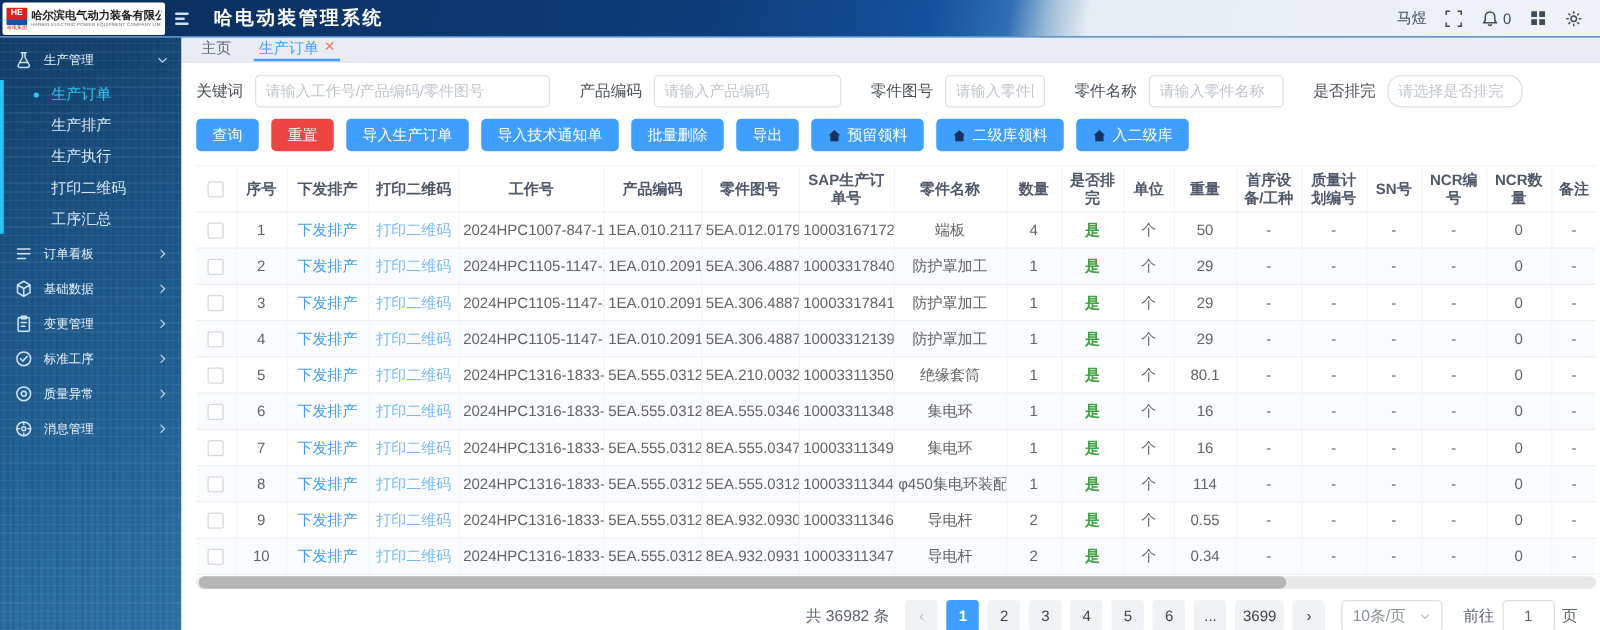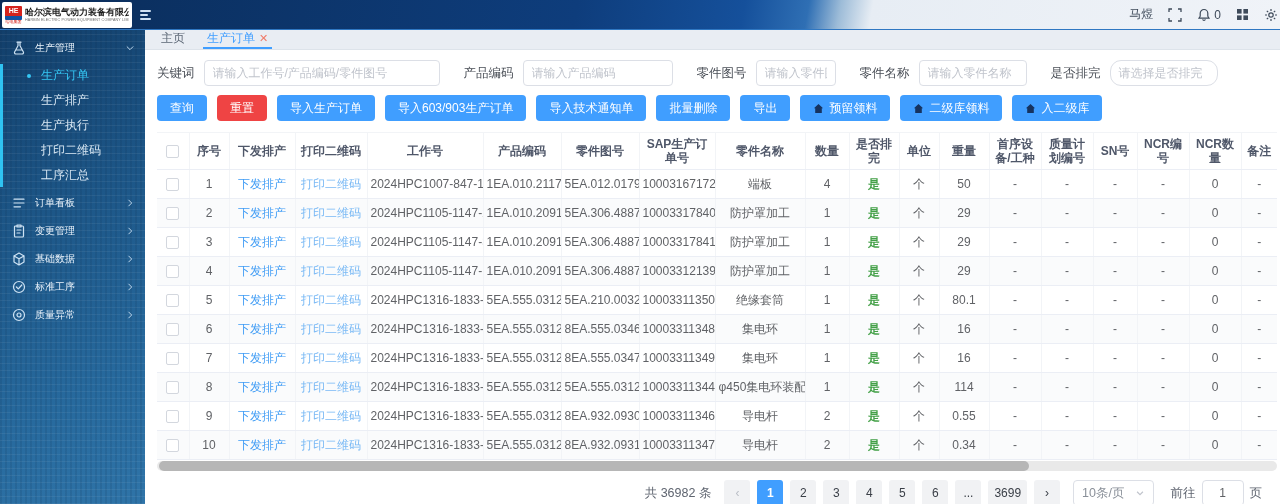--- a/index.html
+++ b/index.html
@@ -16,21 +16,21 @@
   .logo-mark .lm-top { flex:1; background:#d5231d; color:#fff; font-size:7px; font-weight:bold; text-align:center; line-height:9px; }
   .logo-mark .lm-bot { height:4px; background:#1253a4; }
   .logo-sub { font-size:4px; color:#d5231d; line-height:4px; text-align:center; }
   .logo-texts { display:flex; flex-direction:column; overflow:hidden; }
   .company-cn { font-size:9px; font-weight:bold; color:#1a1a1a; white-space:nowrap; line-height:11px; }
   .company-en { font-size:3.6px; color:#666; white-space:nowrap; line-height:5px; letter-spacing:.2px; }
   .collapse-btn { margin-left:8px; display:flex; flex-direction:column; gap:2px; cursor:pointer; }
   .collapse-btn i { display:block; width:11px; height:2px; background:#cfe0f2; border-radius:1px; }
   .collapse-btn i:nth-child(2){ width:8px; }
   .app-title { margin-left:20px; color:#fff; font-size:15px; font-weight:bold; letter-spacing:2px; }
-  .header-right { margin-left:auto; display:flex; align-items:center; gap:15px; padding-right:2px; color:#3e4a5a; }
+  .header-right { margin-left:auto; display:flex; align-items:center; gap:15px; padding-right:14px; color:#3e4a5a; }
   .header-right .hr-item { display:flex; align-items:center; gap:3px; cursor:pointer; }
   .header-right svg { display:block; }
   .user-name { font-size:12px; color:#3e4a5a; }
 
   
   .layout { display:flex; height:474px; }
 
   
   .sidebar { width:145px; flex-shrink:0; position:relative; overflow:hidden;
     background:linear-gradient(155deg,#123f6b 0%,#1c5586 35%,#276a9e 75%,#2f74a8 100%); }
@@ -122,20 +122,21 @@
     <div class="logo-texts">
       <span class="company-cn">哈尔滨电气动力装备有限公司</span>
       <span class="company-en">HARBIN ELECTRIC POWER EQUIPMENT COMPANY LIMITED</span>
     </div>
   </div>
   <div class="collapse-btn">
       <i></i>
       <i></i>
       <i></i>
     </div>
+  <div class="app-title">哈电动装管理系统</div>
   <div class="header-right">
     <span class="hr-item user-name">马煜</span>
     <span class="hr-item">
       <svg width="14" height="14" viewBox="0 0 14 14" fill="none" stroke="currentColor" stroke-width="1.3">
           <path d="M1 4V1h3M10 1h3v3M13 10v3h-3M4 13H1v-3"></path>
         </svg>
     </span>
     <span class="hr-item">
       <svg width="14" height="14" viewBox="0 0 14 14" fill="none" stroke="currentColor" stroke-width="1.2">
           <path d="M7 1.5a3.8 3.8 0 0 0-3.8 3.8v2.9L2 10.2h10l-1.2-2V5.3A3.8 3.8 0 0 0 7 1.5z"></path>
@@ -203,38 +204,38 @@
     <span>订单看板</span>
     <span class="mi-arrow">
             <svg viewBox="0 0 12 12" fill="none" stroke="currentColor" stroke-width="1.2" stroke-linecap="round" stroke-linejoin="round">
               <path d="M4.5 2.5L8 6l-3.5 3.5"></path>
             </svg>
           </span>
   </div>
         <div class="menu-group">
     <span class="mi-icon">
             <svg viewBox="0 0 14 14" fill="none" stroke="currentColor" stroke-width="1.2" stroke-linecap="round" stroke-linejoin="round">
-              <rect x="2.5" y="2" width="9" height="11" rx="1"></rect>
-              <path d="M5 1h4v2H5zM5 6h4M5 9h3"></path>
-            </svg>
-          </span>
-    <span>变更管理</span>
+              <path d="M7 1l5 2.9v6.2L7 13 2 10.1V3.9zM2 3.9l5 2.9 5-2.9M7 6.8V13"></path>
+            </svg>
+          </span>
+    <span>基础数据</span>
     <span class="mi-arrow">
             <svg viewBox="0 0 12 12" fill="none" stroke="currentColor" stroke-width="1.2" stroke-linecap="round" stroke-linejoin="round">
               <path d="M4.5 2.5L8 6l-3.5 3.5"></path>
             </svg>
           </span>
   </div>
         <div class="menu-group">
     <span class="mi-icon">
             <svg viewBox="0 0 14 14" fill="none" stroke="currentColor" stroke-width="1.2" stroke-linecap="round" stroke-linejoin="round">
-              <path d="M7 1l5 2.9v6.2L7 13 2 10.1V3.9zM2 3.9l5 2.9 5-2.9M7 6.8V13"></path>
-            </svg>
-          </span>
-    <span>基础数据</span>
+              <rect x="2.5" y="2" width="9" height="11" rx="1"></rect>
+              <path d="M5 1h4v2H5zM5 6h4M5 9h3"></path>
+            </svg>
+          </span>
+    <span>变更管理</span>
     <span class="mi-arrow">
             <svg viewBox="0 0 12 12" fill="none" stroke="currentColor" stroke-width="1.2" stroke-linecap="round" stroke-linejoin="round">
               <path d="M4.5 2.5L8 6l-3.5 3.5"></path>
             </svg>
           </span>
   </div>
         <div class="menu-group">
     <span class="mi-icon">
             <svg viewBox="0 0 14 14" fill="none" stroke="currentColor" stroke-width="1.2" stroke-linecap="round" stroke-linejoin="round">
               <circle cx="7" cy="7" r="5.5"></circle>
@@ -249,20 +250,35 @@
           </span>
   </div>
         <div class="menu-group">
     <span class="mi-icon">
             <svg viewBox="0 0 14 14" fill="none" stroke="currentColor" stroke-width="1.2" stroke-linecap="round" stroke-linejoin="round">
               <circle cx="7" cy="7" r="5.5"></circle>
               <circle cx="7" cy="7" r="2"></circle>
             </svg>
           </span>
     <span>质量异常</span>
+    <span class="mi-arrow">
+            <svg viewBox="0 0 12 12" fill="none" stroke="currentColor" stroke-width="1.2" stroke-linecap="round" stroke-linejoin="round">
+              <path d="M4.5 2.5L8 6l-3.5 3.5"></path>
+            </svg>
+          </span>
+  </div>
+        <div class="menu-group">
+    <span class="mi-icon">
+            <svg viewBox="0 0 14 14" fill="none" stroke="currentColor" stroke-width="1.2" stroke-linecap="round" stroke-linejoin="round">
+              <circle cx="7" cy="7" r="5.5"></circle>
+              <path d="M7 1.5v2M7 10.5v2M1.5 7h2M10.5 7h2"></path>
+              <circle cx="7" cy="7" r="1.6"></circle>
+            </svg>
+          </span>
+    <span>消息管理</span>
     <span class="mi-arrow">
             <svg viewBox="0 0 12 12" fill="none" stroke="currentColor" stroke-width="1.2" stroke-linecap="round" stroke-linejoin="round">
               <path d="M4.5 2.5L8 6l-3.5 3.5"></path>
             </svg>
           </span>
   </div>
       </div>
   </div>
 
   <div class="main">
@@ -313,24 +329,20 @@
 
     <span>查询</span>
   </button>
           <button class="btn warning">
 
     <span>重置</span>
   </button>
           <button class="btn">
 
     <span>导入生产订单</span>
-  </button>
-          <button class="btn">
-
-    <span>导入603/903生产订单</span>
   </button>
           <button class="btn">
 
     <span>导入技术通知单</span>
   </button>
           <button class="btn">
 
     <span>批量删除</span>
   </button>
           <button class="btn">

